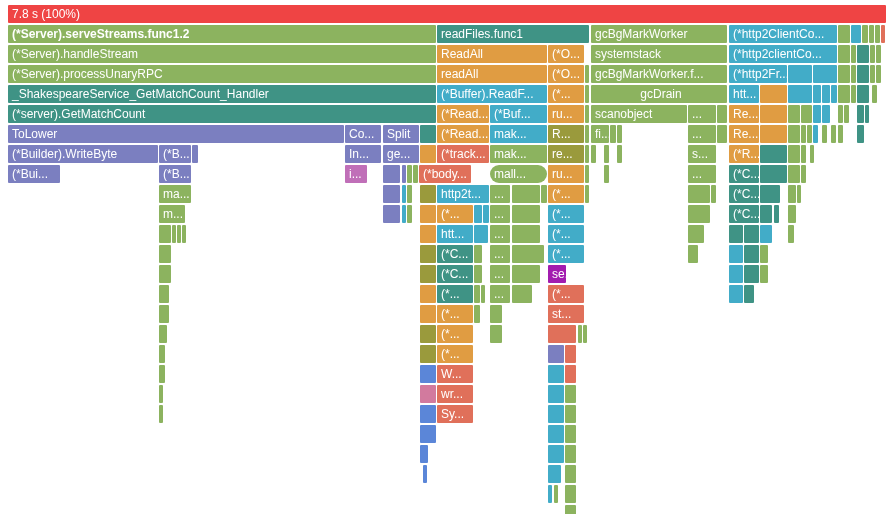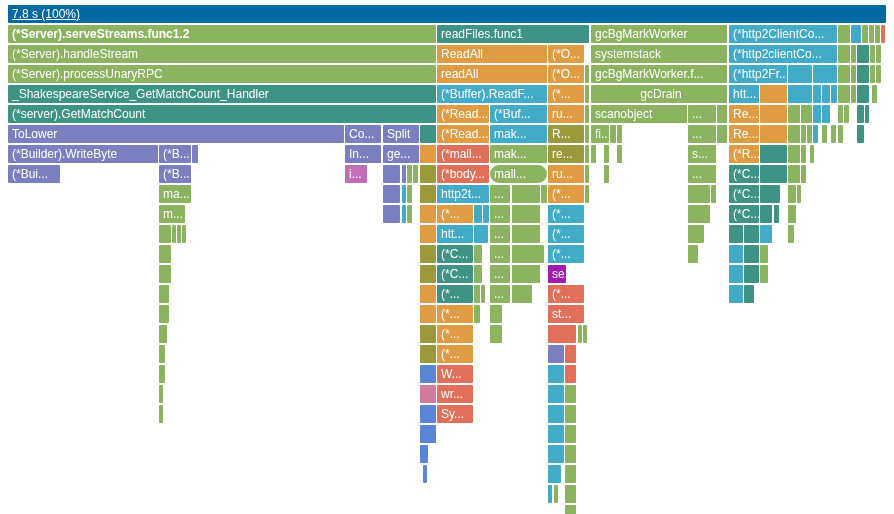--- a/index.html
+++ b/index.html
@@ -38,21 +38,21 @@
   }
   .frame .lbl {
     display: block;
     pointer-events: none;
   }
 </style>
 </head>
 <body>
 
 <div id="flamegraph">
-    <div class="frame root" style="left: 8px; top: 5px; width: 878px; background: #0369a1; text-decoration: underline;">
+    <div class="frame root" style="left: 8px; top: 5px; width: 878px; background: #ef4444;">
       <span class="lbl">7.8 s (100%)</span>
     </div>
     <div class="frame" style="left: 8px; top: 25px; width: 428px; background: rgb(140, 179, 95); font-weight: bold;">
       <span class="lbl">(*Server).serveStreams.func1.2</span>
     </div>
     <div class="frame" style="left: 437px; top: 25px; width: 152px; background: rgb(63, 147, 133);">
       <span class="lbl">readFiles.func1</span>
     </div>
     <div class="frame" style="left: 591px; top: 25px; width: 136px; background: rgb(140, 179, 95);">
       <span class="lbl">gcBgMarkWorker</span>
@@ -215,21 +215,21 @@
     </div>
     <div class="frame" style="left: 192px; top: 145px; width: 6px; background: rgb(123, 127, 192);"></div>
     <div class="frame" style="left: 345px; top: 145px; width: 36px; background: rgb(123, 127, 192);">
       <span class="lbl">In...</span>
     </div>
     <div class="frame" style="left: 383px; top: 145px; width: 36px; background: rgb(123, 127, 192);">
       <span class="lbl">ge...</span>
     </div>
     <div class="frame" style="left: 420px; top: 145px; width: 16px; background: rgb(224, 156, 66);"></div>
     <div class="frame" style="left: 437px; top: 145px; width: 52px; background: rgb(224, 112, 90);">
-      <span class="lbl">(*mall...</span>
+      <span class="lbl">(*track...</span>
     </div>
     <div class="frame" style="left: 490px; top: 145px; width: 57px; background: rgb(140, 179, 95);">
       <span class="lbl">mak...</span>
     </div>
     <div class="frame" style="left: 548px; top: 145px; width: 36px; background: rgb(154, 154, 60);">
       <span class="lbl">re...</span>
     </div>
     <div class="frame" style="left: 585px; top: 145px; width: 4px; background: rgb(140, 179, 95);"></div>
     <div class="frame" style="left: 591px; top: 145px; width: 5px; background: rgb(140, 179, 95);"></div>
     <div class="frame" style="left: 604px; top: 145px; width: 5px; background: rgb(140, 179, 95);"></div>
@@ -251,21 +251,21 @@
       <span class="lbl">(*B...</span>
     </div>
     <div class="frame" style="left: 345px; top: 165px; width: 22px; background: rgb(192, 111, 184);">
       <span class="lbl">i...</span>
     </div>
     <div class="frame" style="left: 383px; top: 165px; width: 17px; background: rgb(123, 127, 192);"></div>
     <div class="frame" style="left: 402px; top: 165px; width: 4px; background: rgb(123, 127, 192);"></div>
     <div class="frame" style="left: 407px; top: 165px; width: 5px; background: rgb(140, 179, 95);"></div>
     <div class="frame" style="left: 413px; top: 165px; width: 5px; background: rgb(140, 179, 95);"></div>
     <div class="frame" style="left: 420px; top: 165px; width: 16px; background: rgb(154, 154, 60);"></div>
-    <div class="frame" style="left: 437px; top: 165px; width: 52px; background: rgb(224, 112, 90);">
+    <div class="frame" style="left: 419px; top: 165px; width: 52px; background: rgb(224, 112, 90);">
       <span class="lbl">(*body...</span>
     </div>
     <div class="frame" style="left: 490px; top: 165px; width: 57px; background: rgb(140, 179, 95); border-radius: 9px;">
       <span class="lbl">mall...</span>
     </div>
     <div class="frame" style="left: 548px; top: 165px; width: 36px; background: rgb(224, 156, 66);">
       <span class="lbl">ru...</span>
     </div>
     <div class="frame" style="left: 585px; top: 165px; width: 4px; background: rgb(140, 179, 95);"></div>
     <div class="frame" style="left: 604px; top: 165px; width: 5px; background: rgb(140, 179, 95);"></div>

